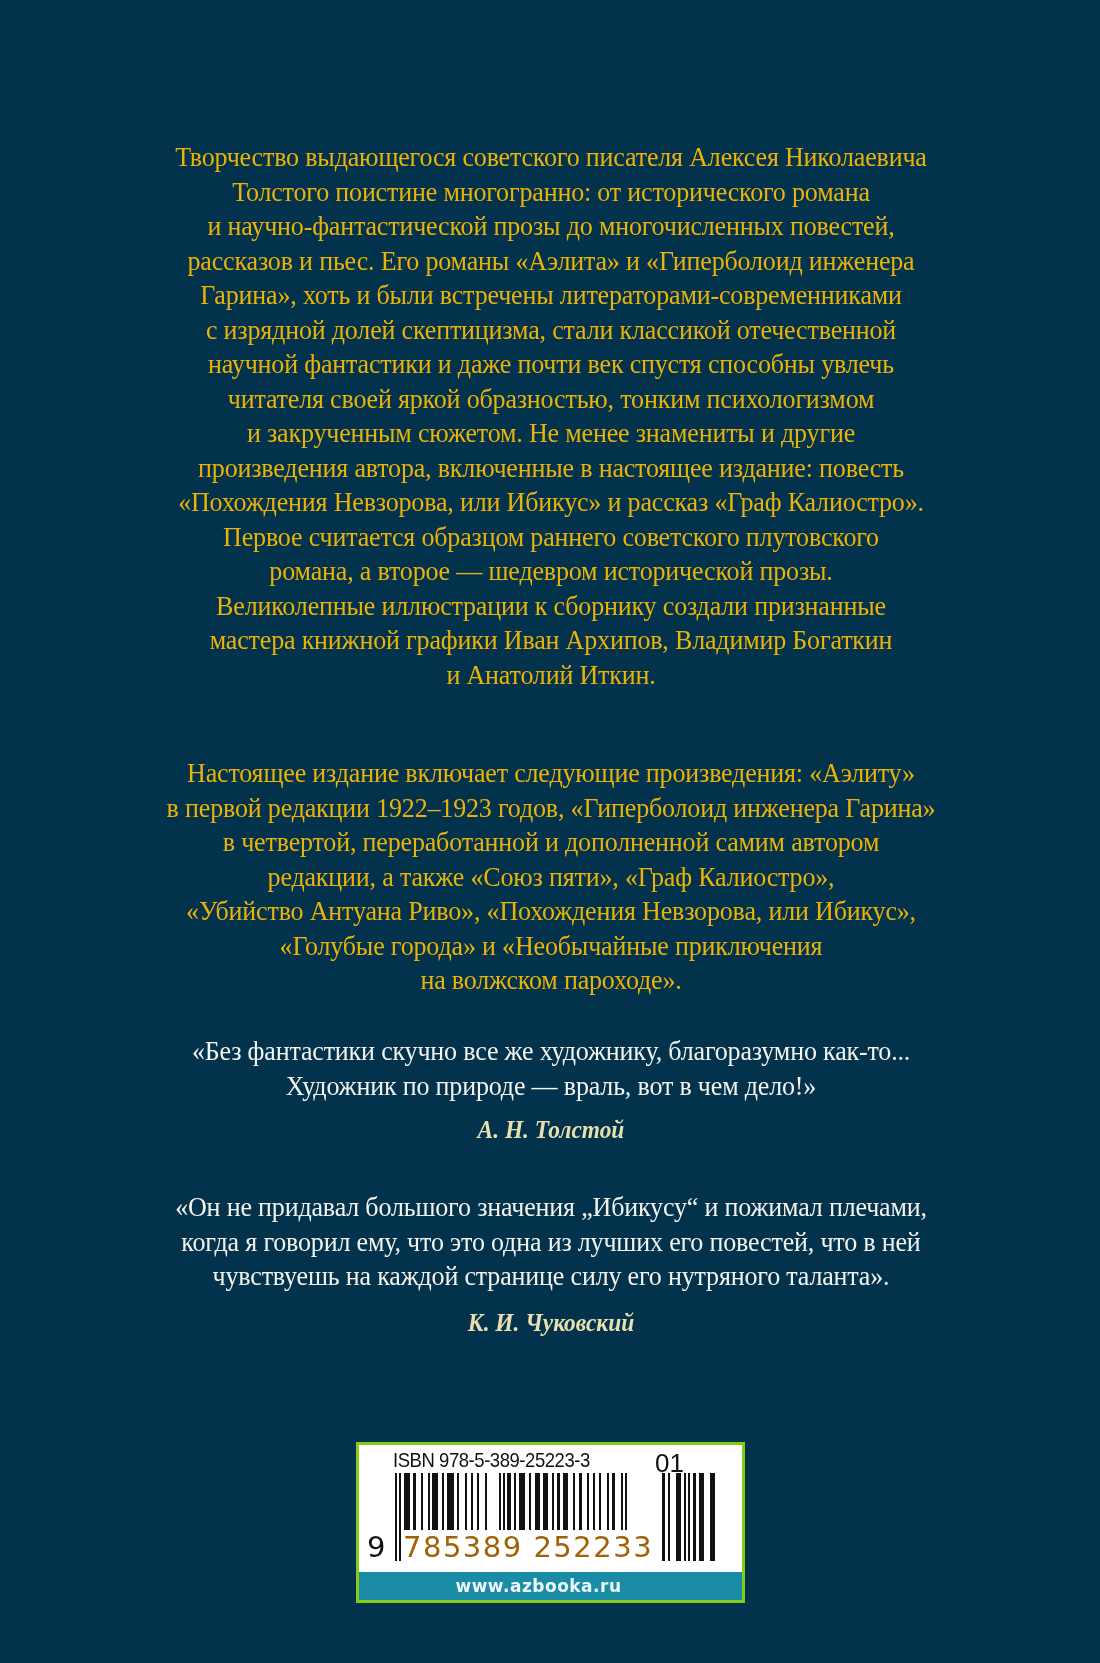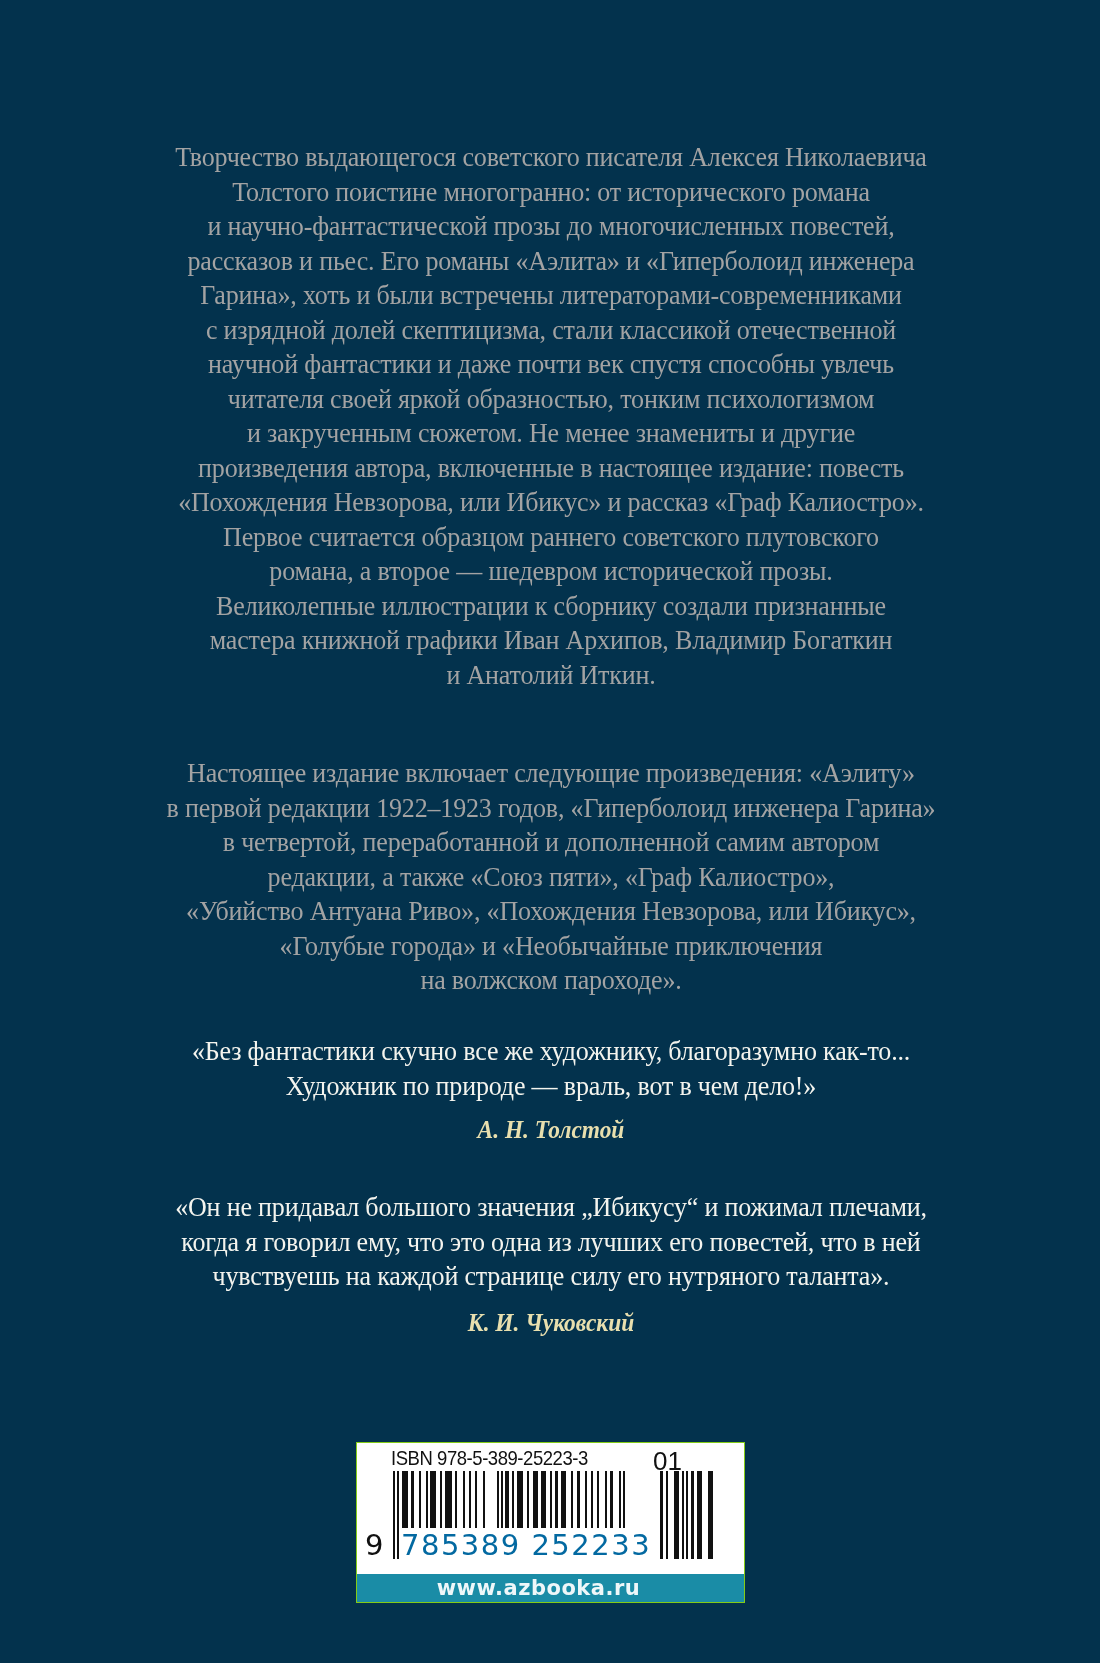--- a/index.html
+++ b/index.html
@@ -19,21 +19,21 @@
     }
     .line {
       display: block;
       white-space: nowrap;
       font-size: 28px;
       line-height: 34.5px;
       letter-spacing: -0.2px;
       transform: scaleX(0.93);
       transform-origin: center;
     }
-    .cream { color: #a3a3a3; }
+    .cream { color: #eab308; }
     .white { color: #f4f4ee; }
     .attr {
       display: block;
       font-style: italic;
       font-weight: bold;
       font-size: 26px;
       line-height: 34px;
       color: #e8dfae;
       transform: scaleX(0.9);
       transform-origin: center;
@@ -47,21 +47,21 @@
 
     
     #barcode-box {
       position: absolute;
       left: 356px;
       top: 1442px;
       width: 389px;
       height: 161px;
       background: #ffffff;
       box-sizing: border-box;
-      border: 1px solid #84cc16;
+      border: 3px solid #84cc16;
     }
     #isbn-label {
       position: absolute;
       left: 34px;
       top: 3px;
       font-family: "Liberation Sans", "DejaVu Sans", sans-serif;
       font-size: 21px;
       color: #111;
       letter-spacing: -0.5px;
       transform: scaleX(0.88);
@@ -98,39 +98,39 @@
       font-size: 29px;
       color: #111;
       background: transparent;
     }
     #digits-rest {
       position: absolute;
       left: 42px;
       top: 85px;
       font-family: "DejaVu Sans", "Liberation Sans", sans-serif;
       font-size: 29px;
-      color: #0369a1;
+      color: #a16207;
       letter-spacing: 1.5px;
       background: #fff;
       padding: 0 2px;
       white-space: nowrap;
     }
     #site-strip {
       position: absolute;
       left: 0;
       bottom: 0;
       width: 100%;
       height: 28px;
       background: #1a8ca6;
       text-align: center;
     }
     #site-url {
       font-family: "DejaVu Sans", "Liberation Sans", sans-serif;
       font-weight: bold;
-      font-size: 21px;
+      font-size: 17px;
       line-height: 28px;
       color: #eef7f9;
       letter-spacing: 0.5px;
       margin-right: 24px;
     }
   </style>
 </head>
 <body>
 
 <div class="block cream" id="block-desc">

